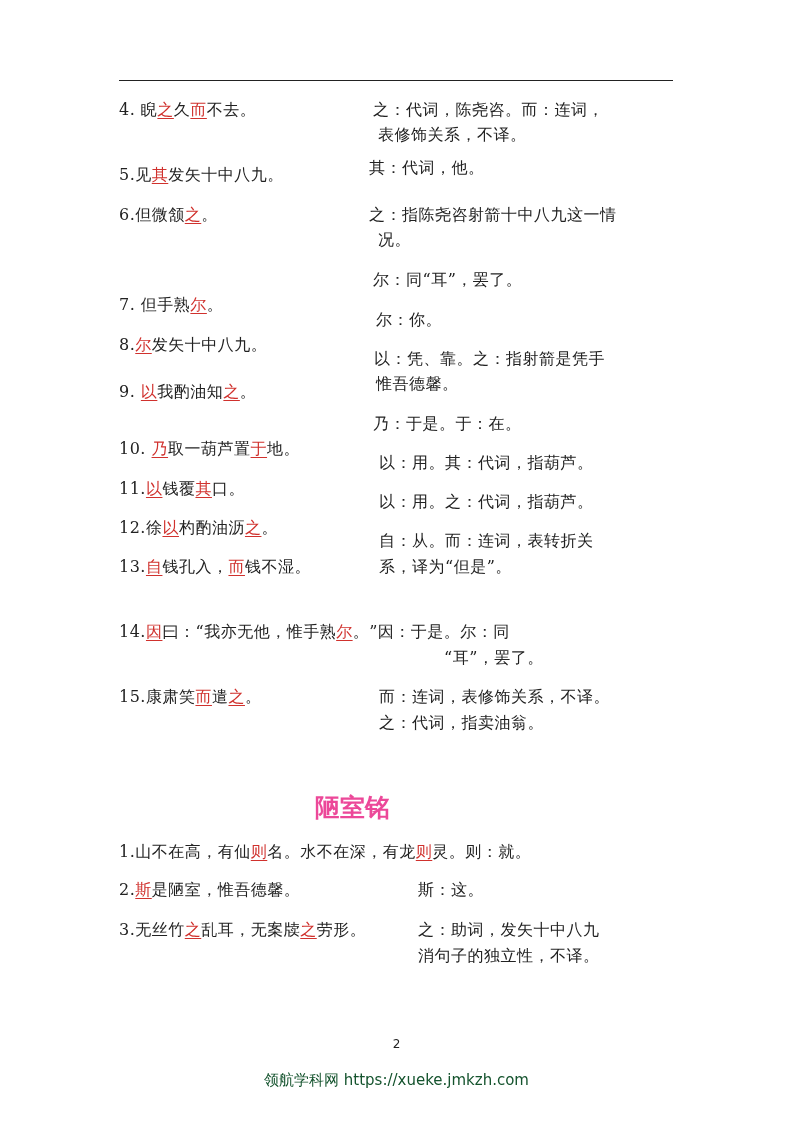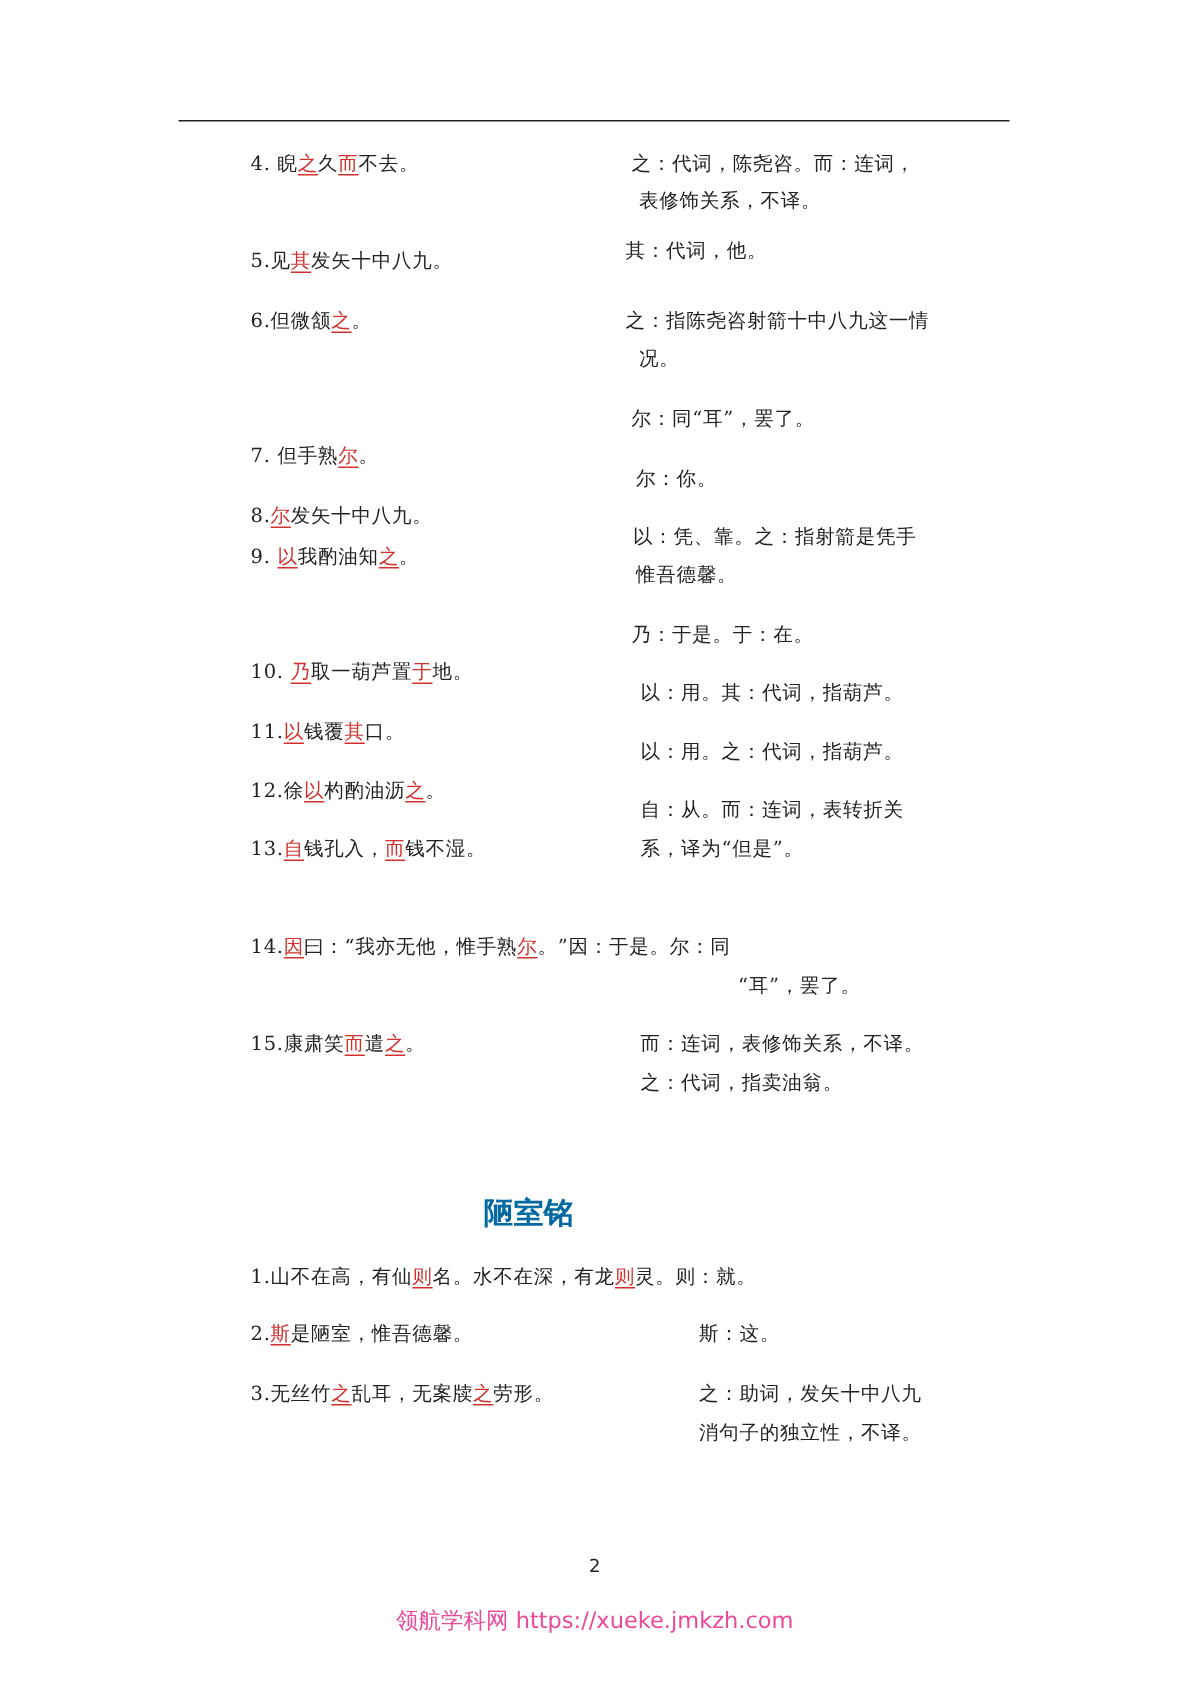--- a/index.html
+++ b/index.html
@@ -1,26 +1,26 @@
 <!DOCTYPE html>
 <html><head>
 <meta charset="utf-8">
 <style>
   html, body { margin: 0; padding: 0; background: #ffffff; }
   body { width: 793px; height: 1122px; position: relative; overflow: hidden;
          font-family: "DejaVu Serif", "Liberation Serif", serif; color: #222; }
   .rule { position: absolute; left: 119px; top: 80px; width: 554px; height: 1px; background: #222; }
-  .t { position: absolute; font-size: 13px; line-height: 24px; white-space: nowrap; letter-spacing: 0.5px; margin-left: 48px; }
+  .t { position: absolute; font-size: 16px; line-height: 24px; white-space: nowrap; letter-spacing: 0.5px; }
   .hl { color: #d0312d; text-decoration: underline; text-decoration-color: #d0312d; text-underline-offset: 3px; }
   .title { position: absolute; left: 0; width: 705px; top: 794px; text-align: center;
-           font-family: "DejaVu Sans", "Liberation Sans", sans-serif; font-weight: bold; font-size: 20px; line-height: 28px; color: #0369a1; }
+           font-family: "DejaVu Sans", "Liberation Sans", sans-serif; font-weight: bold; font-size: 25px; line-height: 28px; color: #ec4899; }
   .pagenum { position: absolute; left: 0; width: 793px; top: 1037px; text-align: center;
              font-family: "DejaVu Sans", sans-serif; font-size: 12px; color: #222; }
   .footer { position: absolute; left: 0; width: 793px; top: 1071px; text-align: center;
-            font-family: "DejaVu Sans", "Liberation Sans", sans-serif; font-size: 15px; color: #ec4899; }
+            font-family: "DejaVu Sans", "Liberation Sans", sans-serif; font-size: 15px; color: #14532d; }
 </style>
 </head>
 <body>
 
 <div class="rule"></div>
 
 <div class="t" style="left:119px;top:98px"><span>4.</span> <span>睨</span><span class="hl">之</span><span>久</span><span class="hl">而</span><span>不去。</span></div>
 <div class="t" style="left:373px;top:98px">之：代词，陈尧咨。而：连词，</div>
 <div class="t" style="left:378px;top:123px">表修饰关系，不译。</div>
 
@@ -31,21 +31,21 @@
 <div class="t" style="left:369px;top:203px">之：指陈尧咨射箭十中八九这一情</div>
 <div class="t" style="left:378px;top:228px">况。</div>
 
 <div class="t" style="left:373px;top:268px">尔：同“耳”，罢了。</div>
 <div class="t" style="left:119px;top:293px"><span>7.</span> <span>但手熟</span><span class="hl">尔</span><span>。</span></div>
 
 <div class="t" style="left:376px;top:308px">尔：你。</div>
 <div class="t" style="left:119px;top:333px"><span>8.</span><span class="hl">尔</span><span>发矢十中八九。</span></div>
 
 <div class="t" style="left:374px;top:347px">以：凭、靠。之：指射箭是凭手</div>
-<div class="t" style="left:119px;top:360px"><span>9.</span> <span class="hl">以</span><span>我酌油知</span><span class="hl">之</span><span>。</span></div>
+<div class="t" style="left:119px;top:380px"><span>9.</span> <span class="hl">以</span><span>我酌油知</span><span class="hl">之</span><span>。</span></div>
 <div class="t" style="left:376px;top:372px">惟吾德馨。</div>
 
 <div class="t" style="left:373px;top:412px">乃：于是。于：在。</div>
 <div class="t" style="left:119px;top:437px"><span>10.</span> <span class="hl">乃</span><span>取一葫芦置</span><span class="hl">于</span><span>地。</span></div>
 
 <div class="t" style="left:379px;top:451px">以：用。其：代词，指葫芦。</div>
 <div class="t" style="left:119px;top:477px"><span>11.</span><span class="hl">以</span><span>钱覆</span><span class="hl">其</span><span>口。</span></div>
 
 <div class="t" style="left:379px;top:490px">以：用。之：代词，指葫芦。</div>
 <div class="t" style="left:119px;top:516px"><span>12.</span><span>徐</span><span class="hl">以</span><span>杓酌油沥</span><span class="hl">之</span><span>。</span></div>

